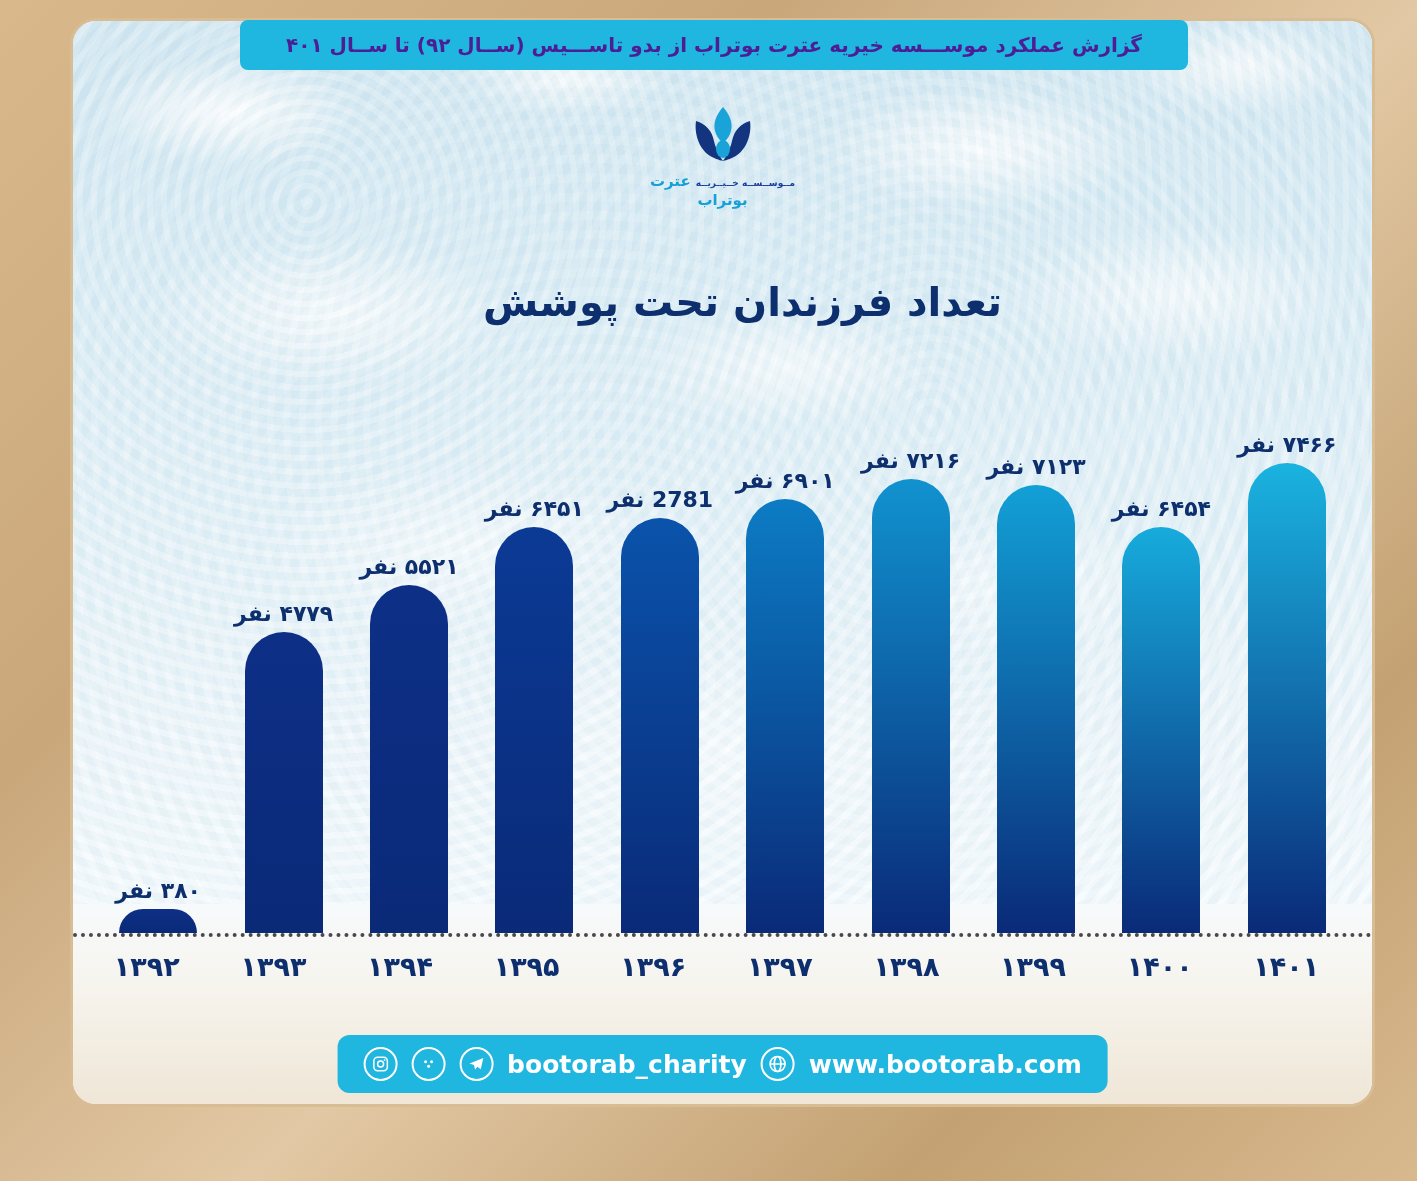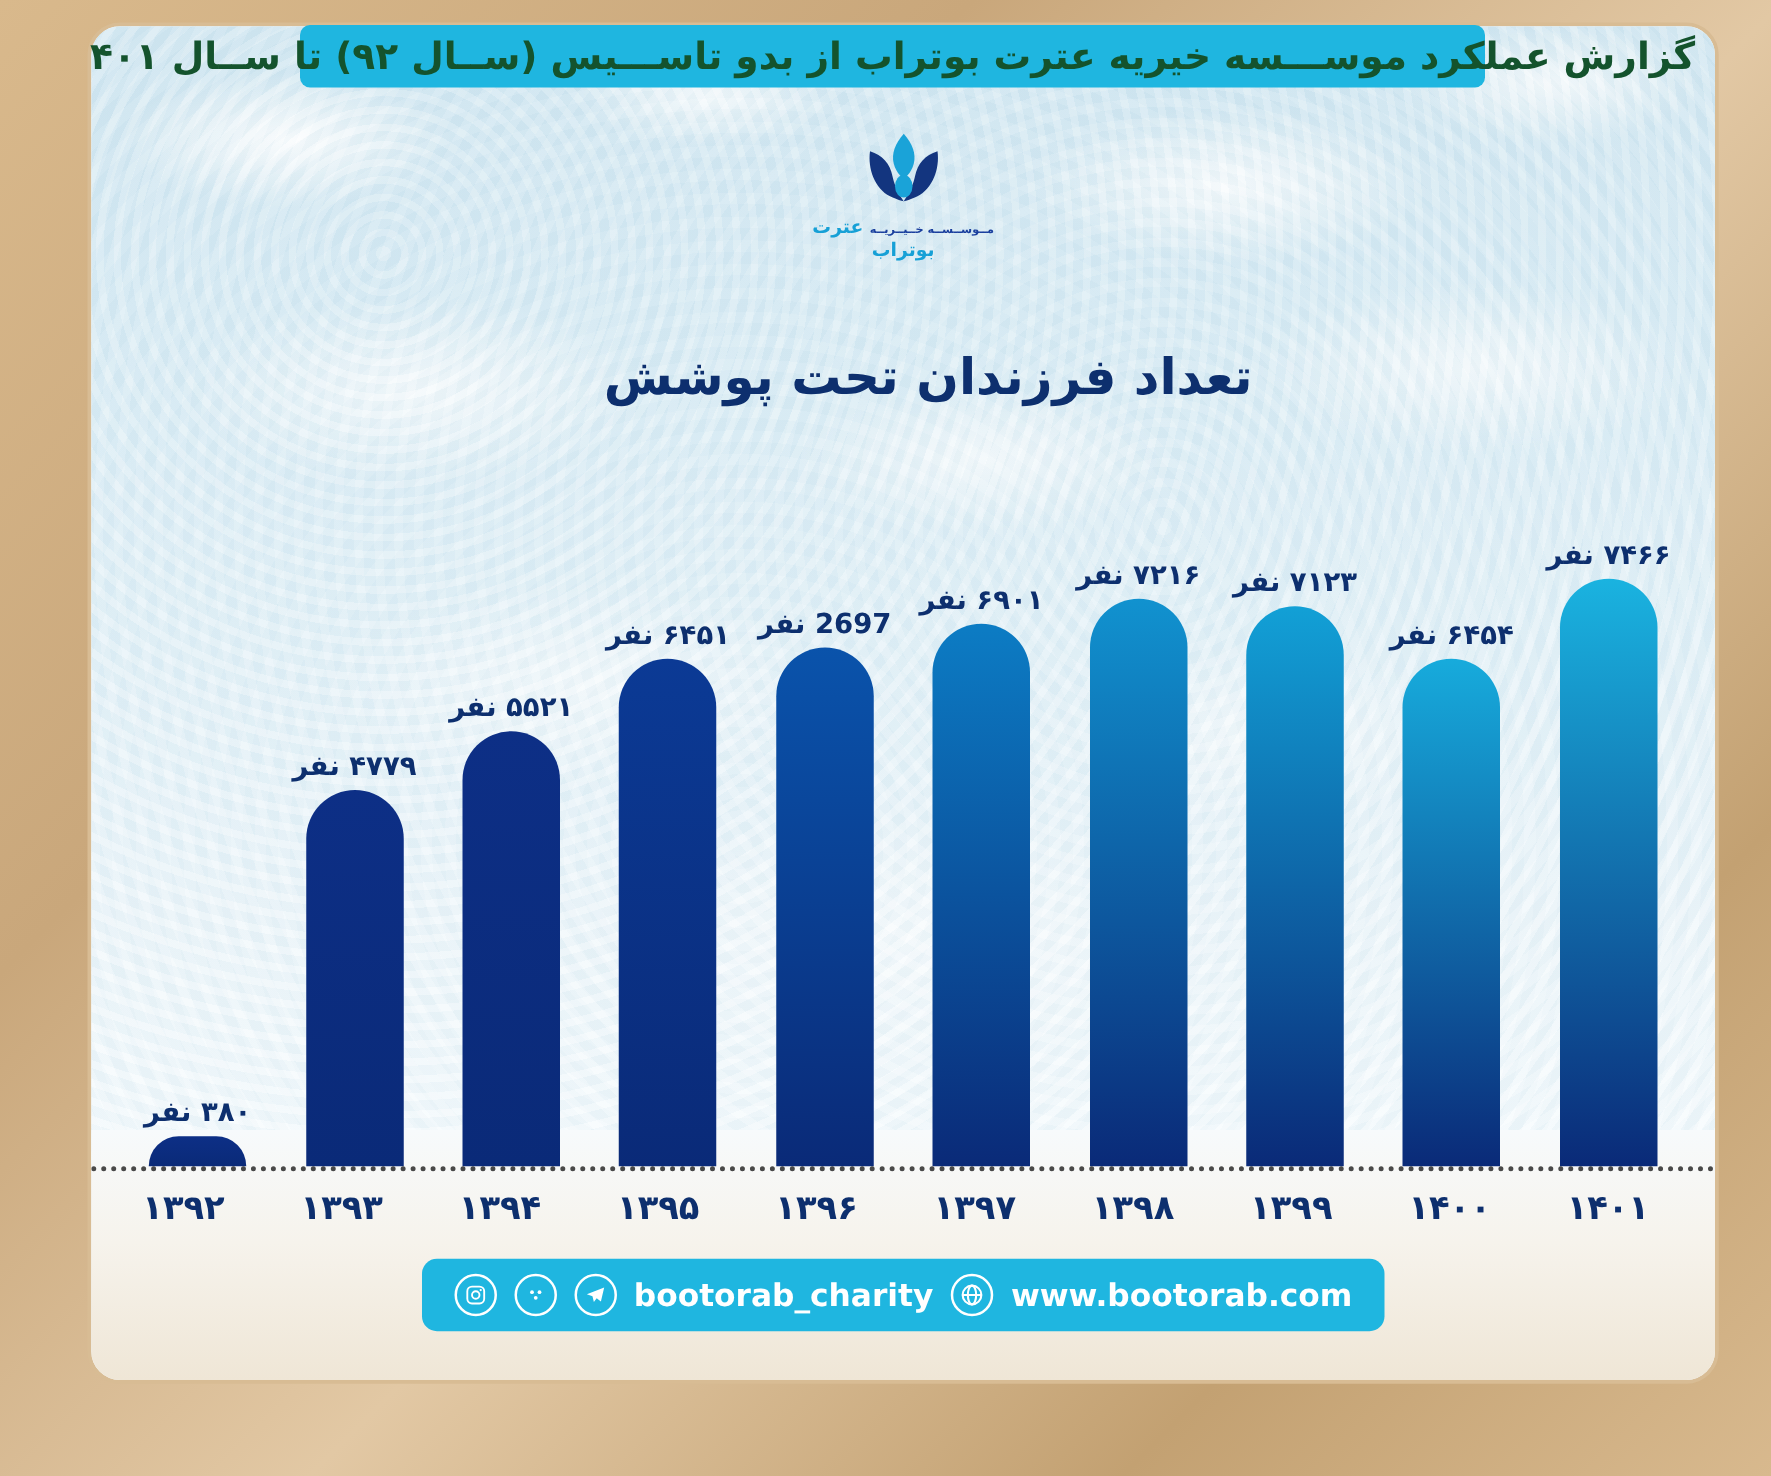--- a/index.html
+++ b/index.html
@@ -52,21 +52,21 @@
     background:linear-gradient(180deg,#f7fafc 0%,#f6f3ec 45%,#efe6d6 100%);
   }
   
   #ribbon{
     position:absolute;left:240px;top:20px;width:948px;height:50px;
     background:#1fb6e0;border-radius:8px;
     display:flex;align-items:center;justify-content:center;
     z-index:8;
   }
   #ribbon span{
-    color:#14532d;font-weight:bold;font-size:30px;letter-spacing:-.5px;
+    color:#4c1d95;font-weight:bold;font-size:20px;letter-spacing:-.5px;
     white-space:nowrap;
   }
   
   #logo{
     position:absolute;top:78px;left:50%;transform:translateX(-50%);
     width:150px;text-align:center;z-index:7;
   }
   #logo .mark{display:block;margin:0 auto;}
   #logo .l1{color:#1a3f9e;font-size:9px;font-weight:bold;margin-top:0;letter-spacing:1px;}
   #logo .l2{color:#16a0d6;font-size:15px;font-weight:bold;margin-top:1px;}
@@ -95,21 +95,21 @@
   .bar{
     width:78px;border-radius:42px 42px 0 0;
   }
   #xaxis{
     position:absolute;left:16px;right:28px;top:930px;height:46px;
     display:flex;flex-direction:row-reverse;justify-content:space-between;z-index:7;
   }
   .xtick{width:9.2%;text-align:center;color:#0d2f6e;font-size:27px;font-weight:bold;}
   
   #footer{
-    position:absolute;left:50%;transform:translateX(-50%);bottom:39px;
+    position:absolute;left:50%;transform:translateX(-50%);bottom:11px;
     height:58px;background:#1fb6e0;border-radius:12px;
     display:flex;align-items:center;gap:14px;padding:0 26px;z-index:9;
     direction:ltr;
   }
   .ficon{
     width:30px;height:30px;border:2.5px solid #fff;border-radius:8px;
     display:flex;align-items:center;justify-content:center;color:#fff;font-size:15px;font-weight:bold;
   }
   .ficon.round{border-radius:50%;}
   #footer .handle{color:#fff;font-size:25px;font-weight:bold;}
@@ -148,21 +148,21 @@
           </div>
           <div class="barwrap">
             <div class="barlabel">۵۵۲۱ نفر</div>
             <div class="bar" style="height: 348px; background: linear-gradient(rgb(13, 47, 134) 0%, rgb(10, 42, 120) 100%);"></div>
           </div>
           <div class="barwrap">
             <div class="barlabel">۶۴۵۱ نفر</div>
             <div class="bar" style="height: 406px; background: linear-gradient(rgb(11, 58, 149) 0%, rgb(10, 42, 120) 100%);"></div>
           </div>
           <div class="barwrap">
-            <div class="barlabel">2697 نفر</div>
+            <div class="barlabel">2781 نفر</div>
             <div class="bar" style="height: 415px; background: linear-gradient(rgb(10, 83, 171) 0%, rgb(10, 42, 120) 100%);"></div>
           </div>
           <div class="barwrap">
             <div class="barlabel">۶۹۰۱ نفر</div>
             <div class="bar" style="height: 434px; background: linear-gradient(rgb(12, 124, 196) 0%, rgb(10, 42, 120) 100%);"></div>
           </div>
           <div class="barwrap">
             <div class="barlabel">۷۲۱۶ نفر</div>
             <div class="bar" style="height: 454px; background: linear-gradient(rgb(17, 146, 207) 0%, rgb(10, 42, 120) 100%);"></div>
           </div>

